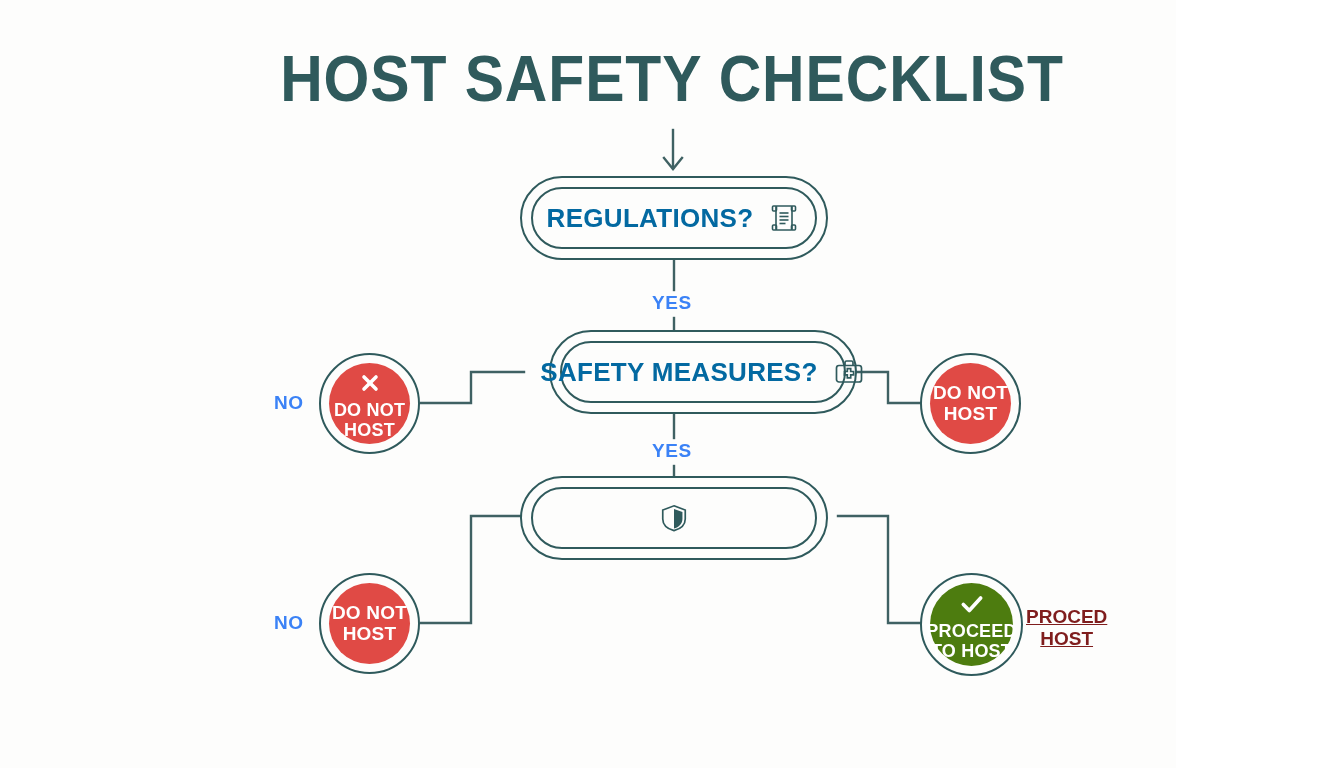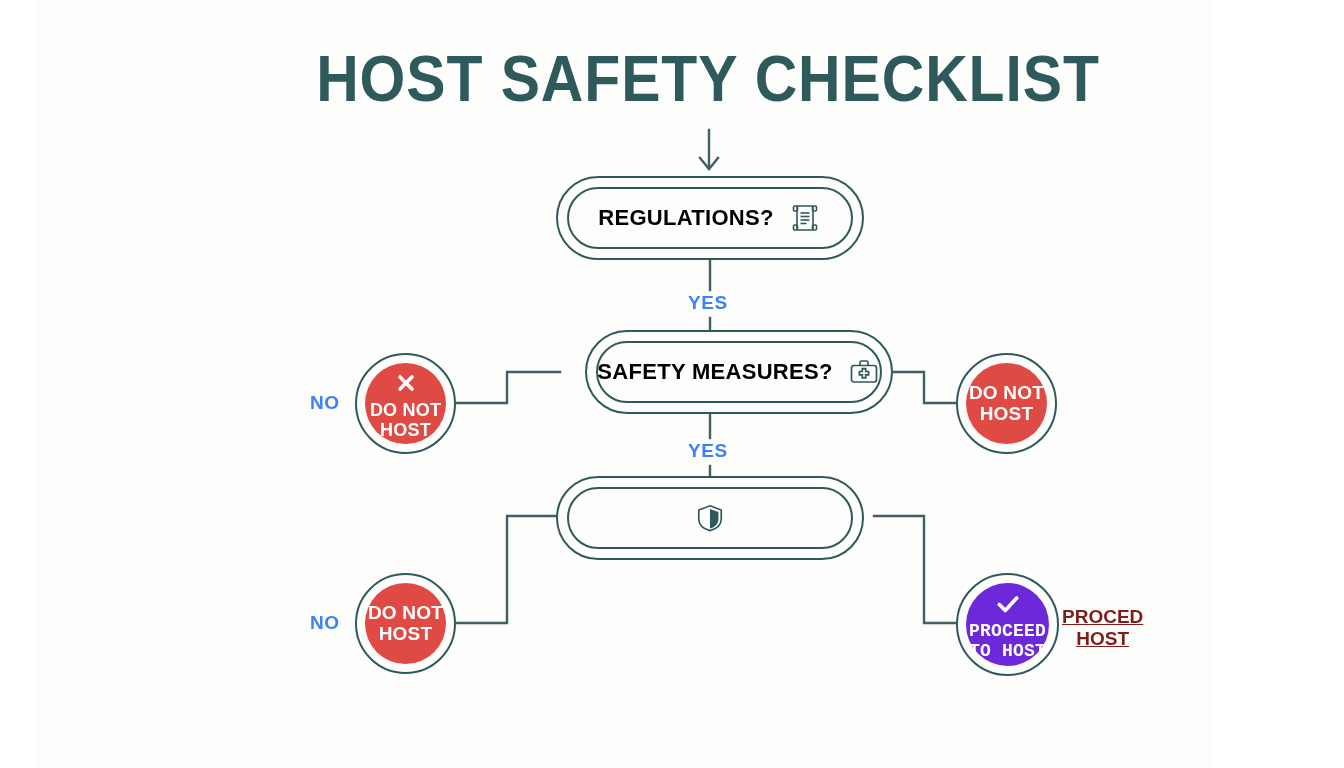--- a/index.html
+++ b/index.html
@@ -9,21 +9,20 @@
   }
   body {
     font-family: "Liberation Sans", sans-serif;
   }
   #canvas {
     position: relative;
     width: 1176px;
     height: 768px;
     background: #fdfdfc;
     overflow: hidden;
-    margin-left: 36px;
   }
 
   
   .title {
     position: absolute;
     left: 0;
     top: 42px;
     width: 1344px;
     text-align: center;
     font-family: "Liberation Sans", sans-serif;
@@ -70,23 +69,23 @@
   }
   .pill-content {
     position: absolute;
     left: 0; top: 0; right: 0; bottom: 0;
     display: flex;
     align-items: center;
     justify-content: center;
     gap: 14px;
   }
   .pill-label {
-    font-size: 22px;
-    font-weight: bold;
-    color: #000000;
+    font-size: 26px;
+    font-weight: bold;
+    color: #0369a1;
     letter-spacing: 0.3px;
     white-space: nowrap;
   }
   .pill-icon {
     display: inline-flex;
     align-items: center;
     justify-content: center;
     width: 34px;
     height: 34px;
     flex: 0 0 auto;
@@ -109,21 +108,21 @@
     position: absolute;
     left: 8px; top: 8px; right: 8px; bottom: 8px;
     border-radius: 50%;
     display: flex;
     flex-direction: column;
     align-items: center;
     justify-content: center;
     gap: 1px;
   }
   .disc-red { background: #e04a45; }
-  .disc-green { background: #6d28d9; font-family: Liberation Mono, monospace; }
+  .disc-green { background: #4d7c0f; }
   .outcome-text {
     color: #ffffff;
     font-size: 19px;
     font-weight: bold;
     line-height: 1.05;
     text-align: center;
     letter-spacing: 0.2px;
   }
   .outcome-text.small {
     font-size: 18px;

